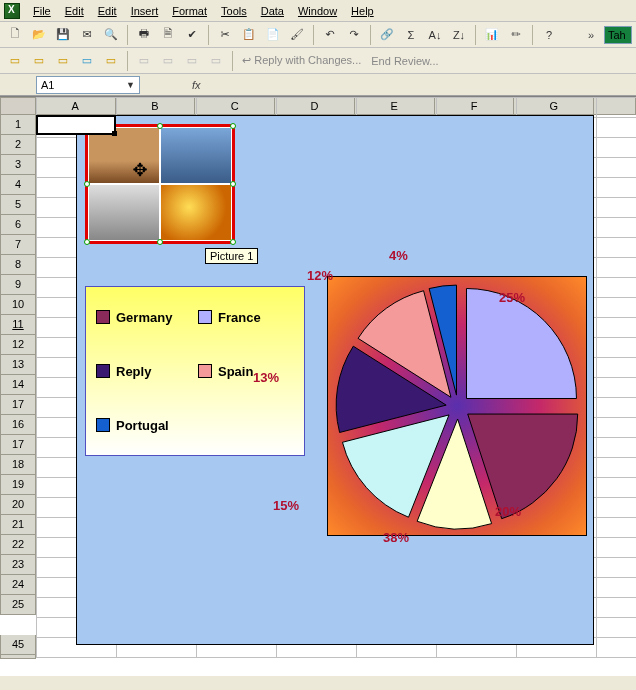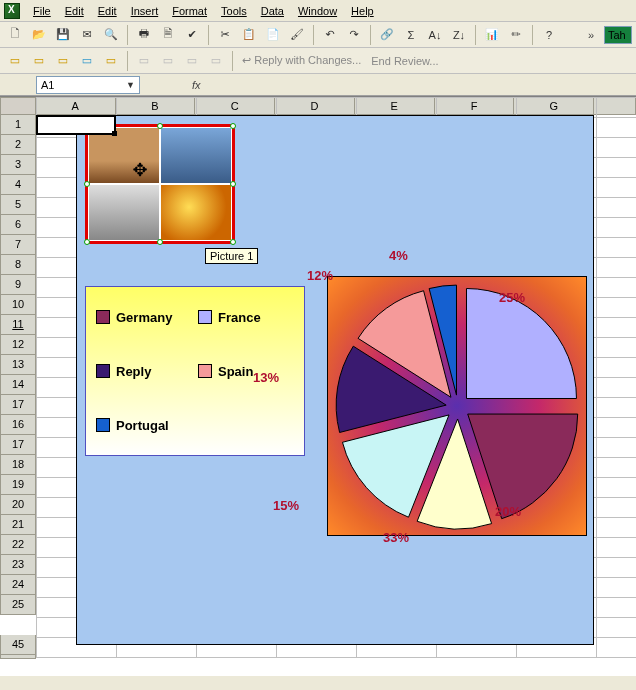--- a/index.html
+++ b/index.html
@@ -376,20 +376,20 @@
           <path d="M 120.99866716443448 137.93574238388382 L 80.50496636911993 240.2111558315915 A 110 110 0 0 1 14.454519440285068 165.29162997201786 Z" fill="#c8f5f5" stroke="#000" stroke-width="1"></path>
           <path d="M 118.14773991285834 128.12278641951724 L 11.60359218870893 155.47867400765128 A 110 110 0 0 1 25.27166810763667 69.18183897182763 Z" fill="#3a1a70" stroke="#000" stroke-width="1"></path>
           <path d="M 122.94657697249032 120.29179606750063 L 30.07050516726865 61.35084861981102 A 110 110 0 0 1 95.59068938435624 13.747648343351216 Z" fill="#f59a9a" stroke="#000" stroke-width="1"></path>
           <path d="M 128.49600119722837 118.09462358422627 L 101.14011360909429 11.550475860076858 A 110 110 0 0 1 128.49600119722834 8.09462358422627 Z" fill="#1560d0" stroke="#000" stroke-width="1"></path>
         </svg>
     </div>
 
     <div id="pct-labels">
         <div class="pct-label" style="left: 422px; top: 174px;">25%</div>
         <div class="pct-label" style="left: 418px; top: 388px;">20%</div>
-        <div class="pct-label" style="left: 306px; top: 414px;">33%</div>
+        <div class="pct-label" style="left: 306px; top: 414px;">38%</div>
         <div class="pct-label" style="left: 196px; top: 382px;">15%</div>
         <div class="pct-label" style="left: 176px; top: 254px;">13%</div>
         <div class="pct-label" style="left: 230px; top: 152px;">12%</div>
         <div class="pct-label" style="left: 312px; top: 132px;">4%</div>
       </div>
   </div>
 </div>
 
 </body></html>

